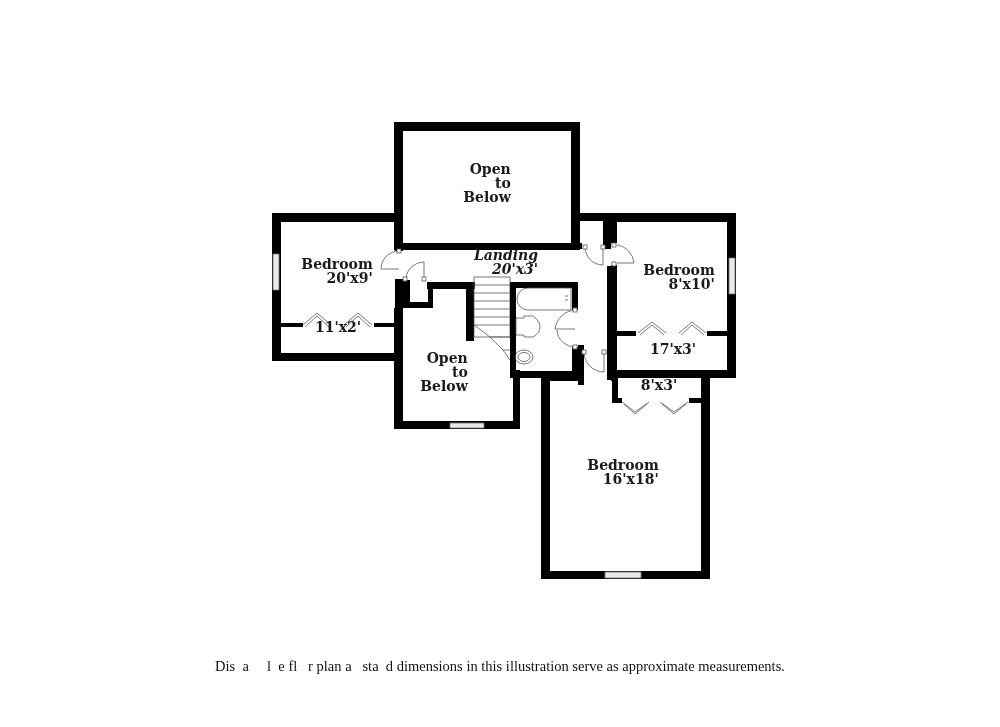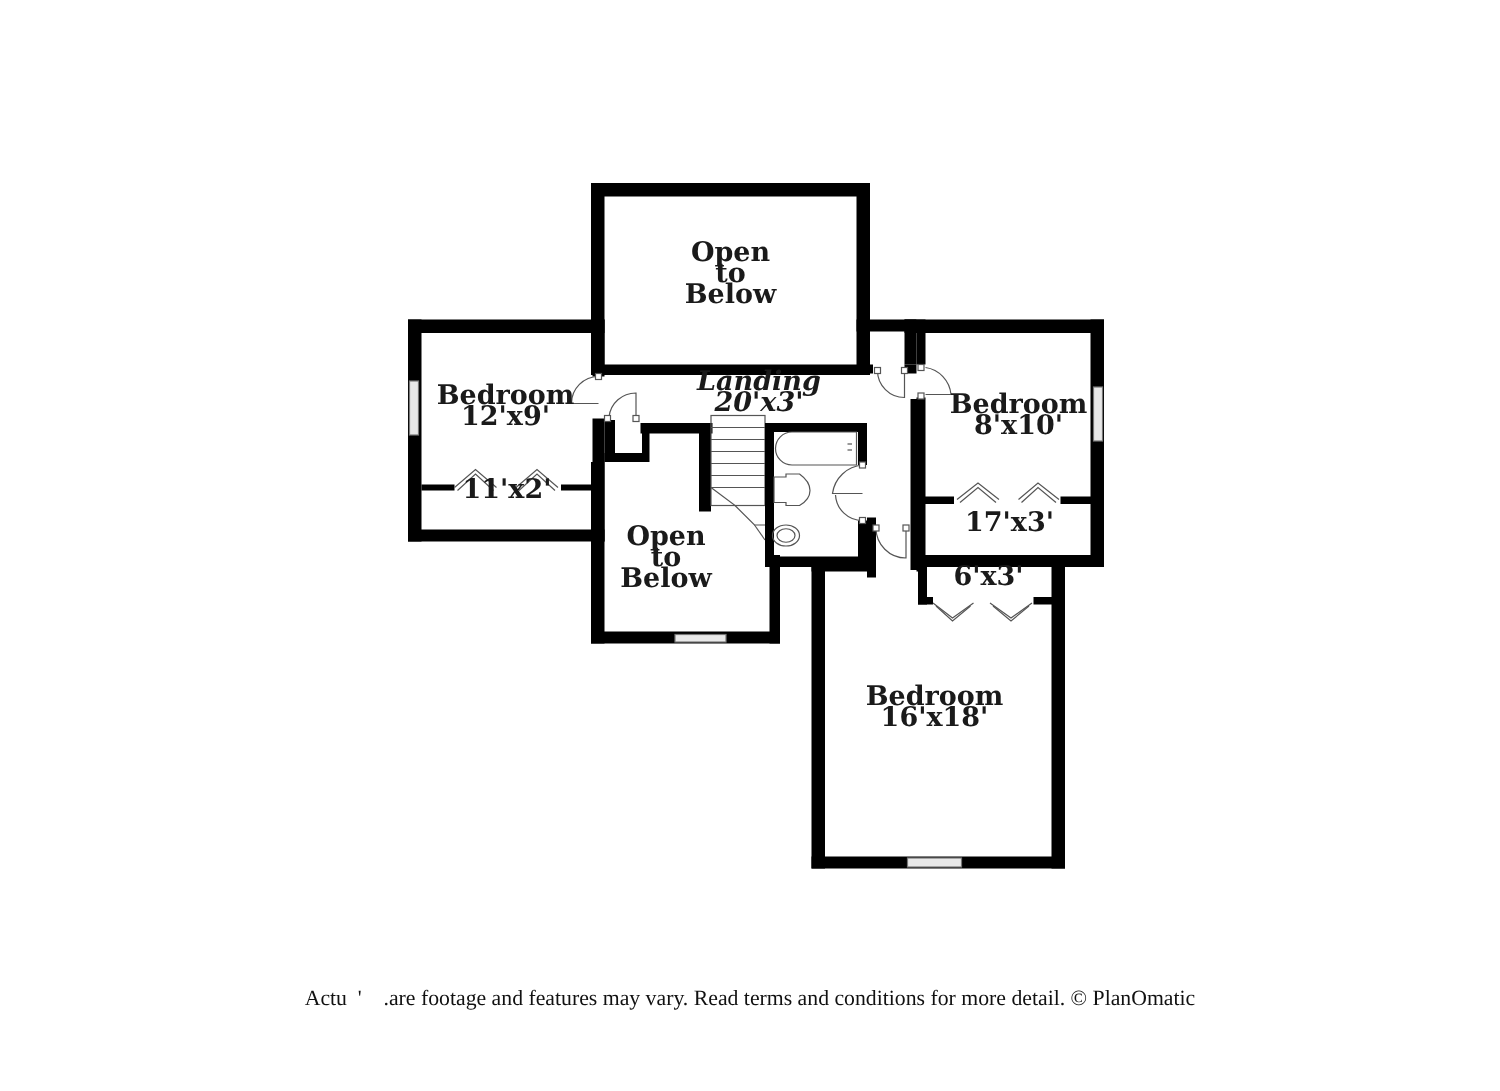--- a/index.html
+++ b/index.html
@@ -22,23 +22,23 @@
       height: 727px;
     }
     .wall { fill: #000; }
     .thin { stroke: #555; stroke-width: 0.8; fill: none; }
     .thin-fill { stroke: #555; stroke-width: 0.8; fill: #fff; }
     .window { fill: #e8e8e8; stroke: #777; stroke-width: 0.8; }
     .label {
       position: absolute;
       font-family: "DejaVu Serif", "Liberation Serif", serif;
       font-weight: bold;
-      font-size: 18px;
+      font-size: 14px;
       color: #1a1a1a;
-      text-align: center;
+      text-align: right;
       line-height: 14px;
       white-space: nowrap;
       transform: translateX(-50%);
     }
     .label .dim { display: block; font-weight: bold; }
     .label .nm { display: block; }
     .disclaimer {
       position: absolute;
       left: 0;
       width: 1000px;
@@ -214,21 +214,21 @@
 </svg>
 
 <div class="label" style="left:487px; top:162px;">
   <span class="nm">Open</span>
   <span class="nm">to</span>
   <span class="nm">Below</span>
 </div>
 
 <div class="label" style="left:337px; top:257px;">
   <span class="nm">Bedroom</span>
-  <span class="dim">12'x9'</span>
+  <span class="dim">20'x9'</span>
 </div>
 
 <div class="label" style="left:338px; top:320px;">
   <span class="dim">11'x2'</span>
 </div>
 
 <div class="label" style="left:506px; top:248px;font-style:italic;">
   <span class="nm">Landing</span>
   <span class="dim">20'x3'</span>
 </div>
@@ -242,23 +242,23 @@
 <div class="label" style="left:679px; top:263px;">
   <span class="nm">Bedroom</span>
   <span class="dim">8'x10'</span>
 </div>
 
 <div class="label" style="left:673px; top:342px;">
   <span class="dim">17'x3'</span>
 </div>
 
 <div class="label" style="left:659px; top:378px;">
-  <span class="dim">6'x3'</span>
+  <span class="dim">8'x3'</span>
 </div>
 
 <div class="label" style="left:623px; top:458px;">
   <span class="nm">Bedroom</span>
   <span class="dim">16'x18'</span>
 </div>
 
 <div class="disclaimer">
-  <div>Actu&nbsp;&nbsp;'&nbsp;&nbsp;&nbsp;&nbsp;.are footage and features may vary. Read terms and conditions for more detail. © PlanOmatic</div>
+  <div>Dis&nbsp;&nbsp;a&nbsp;&nbsp;&nbsp;&nbsp;&nbsp;l&nbsp;&nbsp;e fl&nbsp;&nbsp;&nbsp;r plan a&nbsp;&nbsp;&nbsp;sta&nbsp;&nbsp;d dimensions in this illustration serve as approximate measurements.</div>
 </div>
 
 </body></html>

